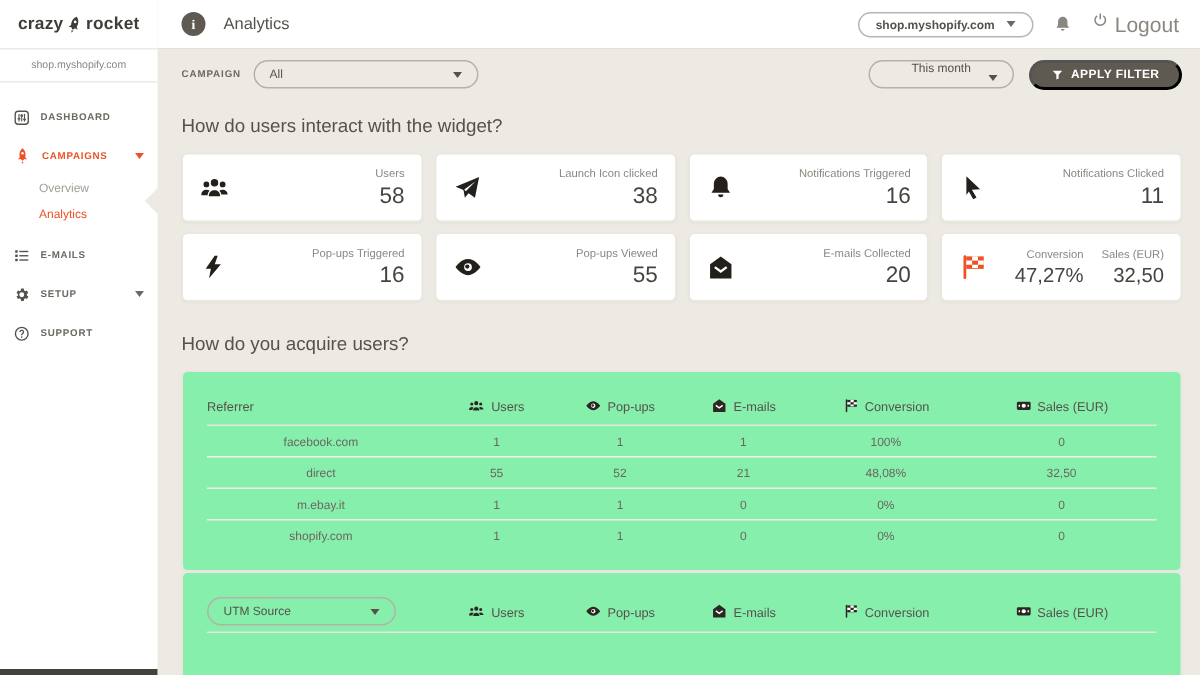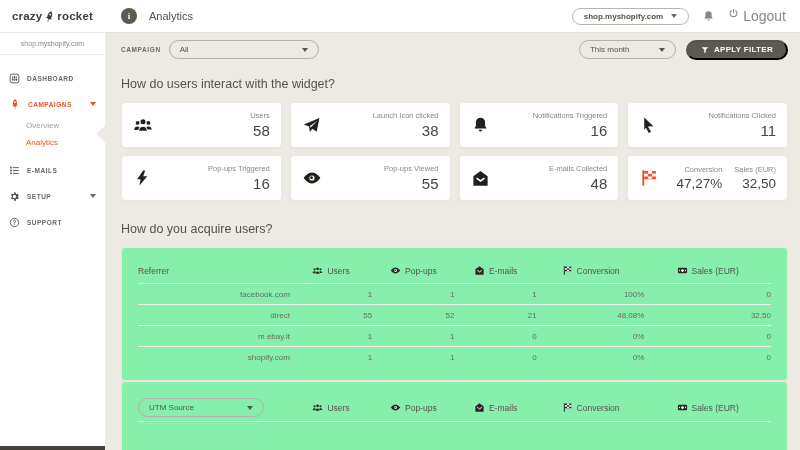--- a/index.html
+++ b/index.html
@@ -33,21 +33,21 @@
   .page-title { font-size:11px; margin-left:12px; color:#55524c; }
   .topbar-right { margin-left:auto; display:flex; align-items:center; gap:13px; }
   .pill-btn { display:flex; align-items:center; gap:8px; border:1.5px solid #b9b5ad; border-radius:11px; padding:3px 11px; font-size:8px; font-weight:bold; color:#55524c; background:#fff; cursor:pointer; }
   .logout { display:flex; align-items:flex-start; gap:4px; font-size:14px; color:#8b8780; cursor:pointer; }
 
   .filterbar { height:33px; display:flex; align-items:center; padding:0 12px 0 16px; }
   .filter-label { font-size:6.5px; font-weight:bold; letter-spacing:.6px; color:#6d6962; margin-right:8px; }
   .select-pill { display:flex; align-items:center; border:1px solid #b5b1a9; border-radius:10px; height:19px; padding:0 10px; font-size:8px; color:#55524c; background:transparent; cursor:pointer; }
   .select-pill .caret { margin-left:auto; border-top-color:#55524c; }
   .campaign-select { width:150px; }
-  .period-select { width:97px; margin-left:auto; }
+  .period-select { width:97px; margin-left:auto;flex-direction:column; }
   .apply-btn { display:flex; align-items:center; gap:5px; background:#5e5a52; color:#fff; border-radius:12px; height:20px; padding:0 13px; font-size:8px; font-weight:bold; letter-spacing:.3px; margin-left:10px; cursor:pointer; }
 
   .content { padding:0 12px 0 16px; }
   .section-h { font-size:12.5px; font-weight:400; color:#55524c; }
   .h1 { margin:11px 0 11px; }
   .h2 { margin:21px 0 11px; }
   .h3 { margin:17px 0 11px; }
 
   .cards { display:grid; grid-template-columns:repeat(4,1fr); gap:7px 8px; }
   .card { background:#fff; border-radius:4px; border:1px solid #eae7e0; box-shadow:0 1px 2px rgba(0,0,0,.03); height:46px; display:flex; align-items:center; padding:0 11px; }
@@ -61,21 +61,21 @@
   .card.dual svg { color:#ee5126; }
 
   .panel { background:#86efac; border-radius:4px; border:1px solid #eae7e0; box-shadow:0 1px 2px rgba(0,0,0,.03); padding:10px 16px 12px; }
   .trow { display:grid; grid-template-columns:24% 13% 13% 13% 17% 20%; align-items:center; }
   .thead { height:26px; border-bottom:1px solid #e9e6e0; }
   .th { display:flex; align-items:center; justify-content:center; gap:4px; font-size:8.5px; color:#55524c; }
   .th.first { justify-content:flex-start; }
   .th svg { color:#2b2824; }
   .tbody-row { height:21px; border-bottom:1px solid #f1efea; }
   .tbody-row:last-child { border-bottom:none; }
-  .td { font-size:8px; color:#6b6760; text-align:right; }
+  .td { font-size:8px; color:#6b6760; text-align:center; }
 
   .utm-panel { padding:12px 16px 40px; }
   .utm-head { height:28px; border-bottom:1px solid #e9e6e0; }
   .utm-select { width:126px; }
 </style>
 </head>
 <body>
 
 <svg width="0" height="0" style="position:absolute" aria-hidden="true">
   <defs>
@@ -305,21 +305,21 @@
               <div class="stat-label">Pop-ups Viewed</div>
               <div class="stat-value">55</div>
             </div>
         </div>
         <div class="card">
           <svg width="19" height="19" viewBox="0 0 24 24" fill="currentColor">
               <use href="#i-envelope"></use>
             </svg>
           <div class="stat">
               <div class="stat-label">E-mails Collected</div>
-              <div class="stat-value">48</div>
+              <div class="stat-value">20</div>
             </div>
         </div>
         <div class="card dual">
           <svg width="20" height="20" viewBox="0 0 24 24" fill="currentColor">
               <use href="#i-flag"></use>
             </svg>
           <div class="stat">
               <div class="stat-label">Conversion</div>
               <div class="stat-value">47,27%</div>
             </div>

